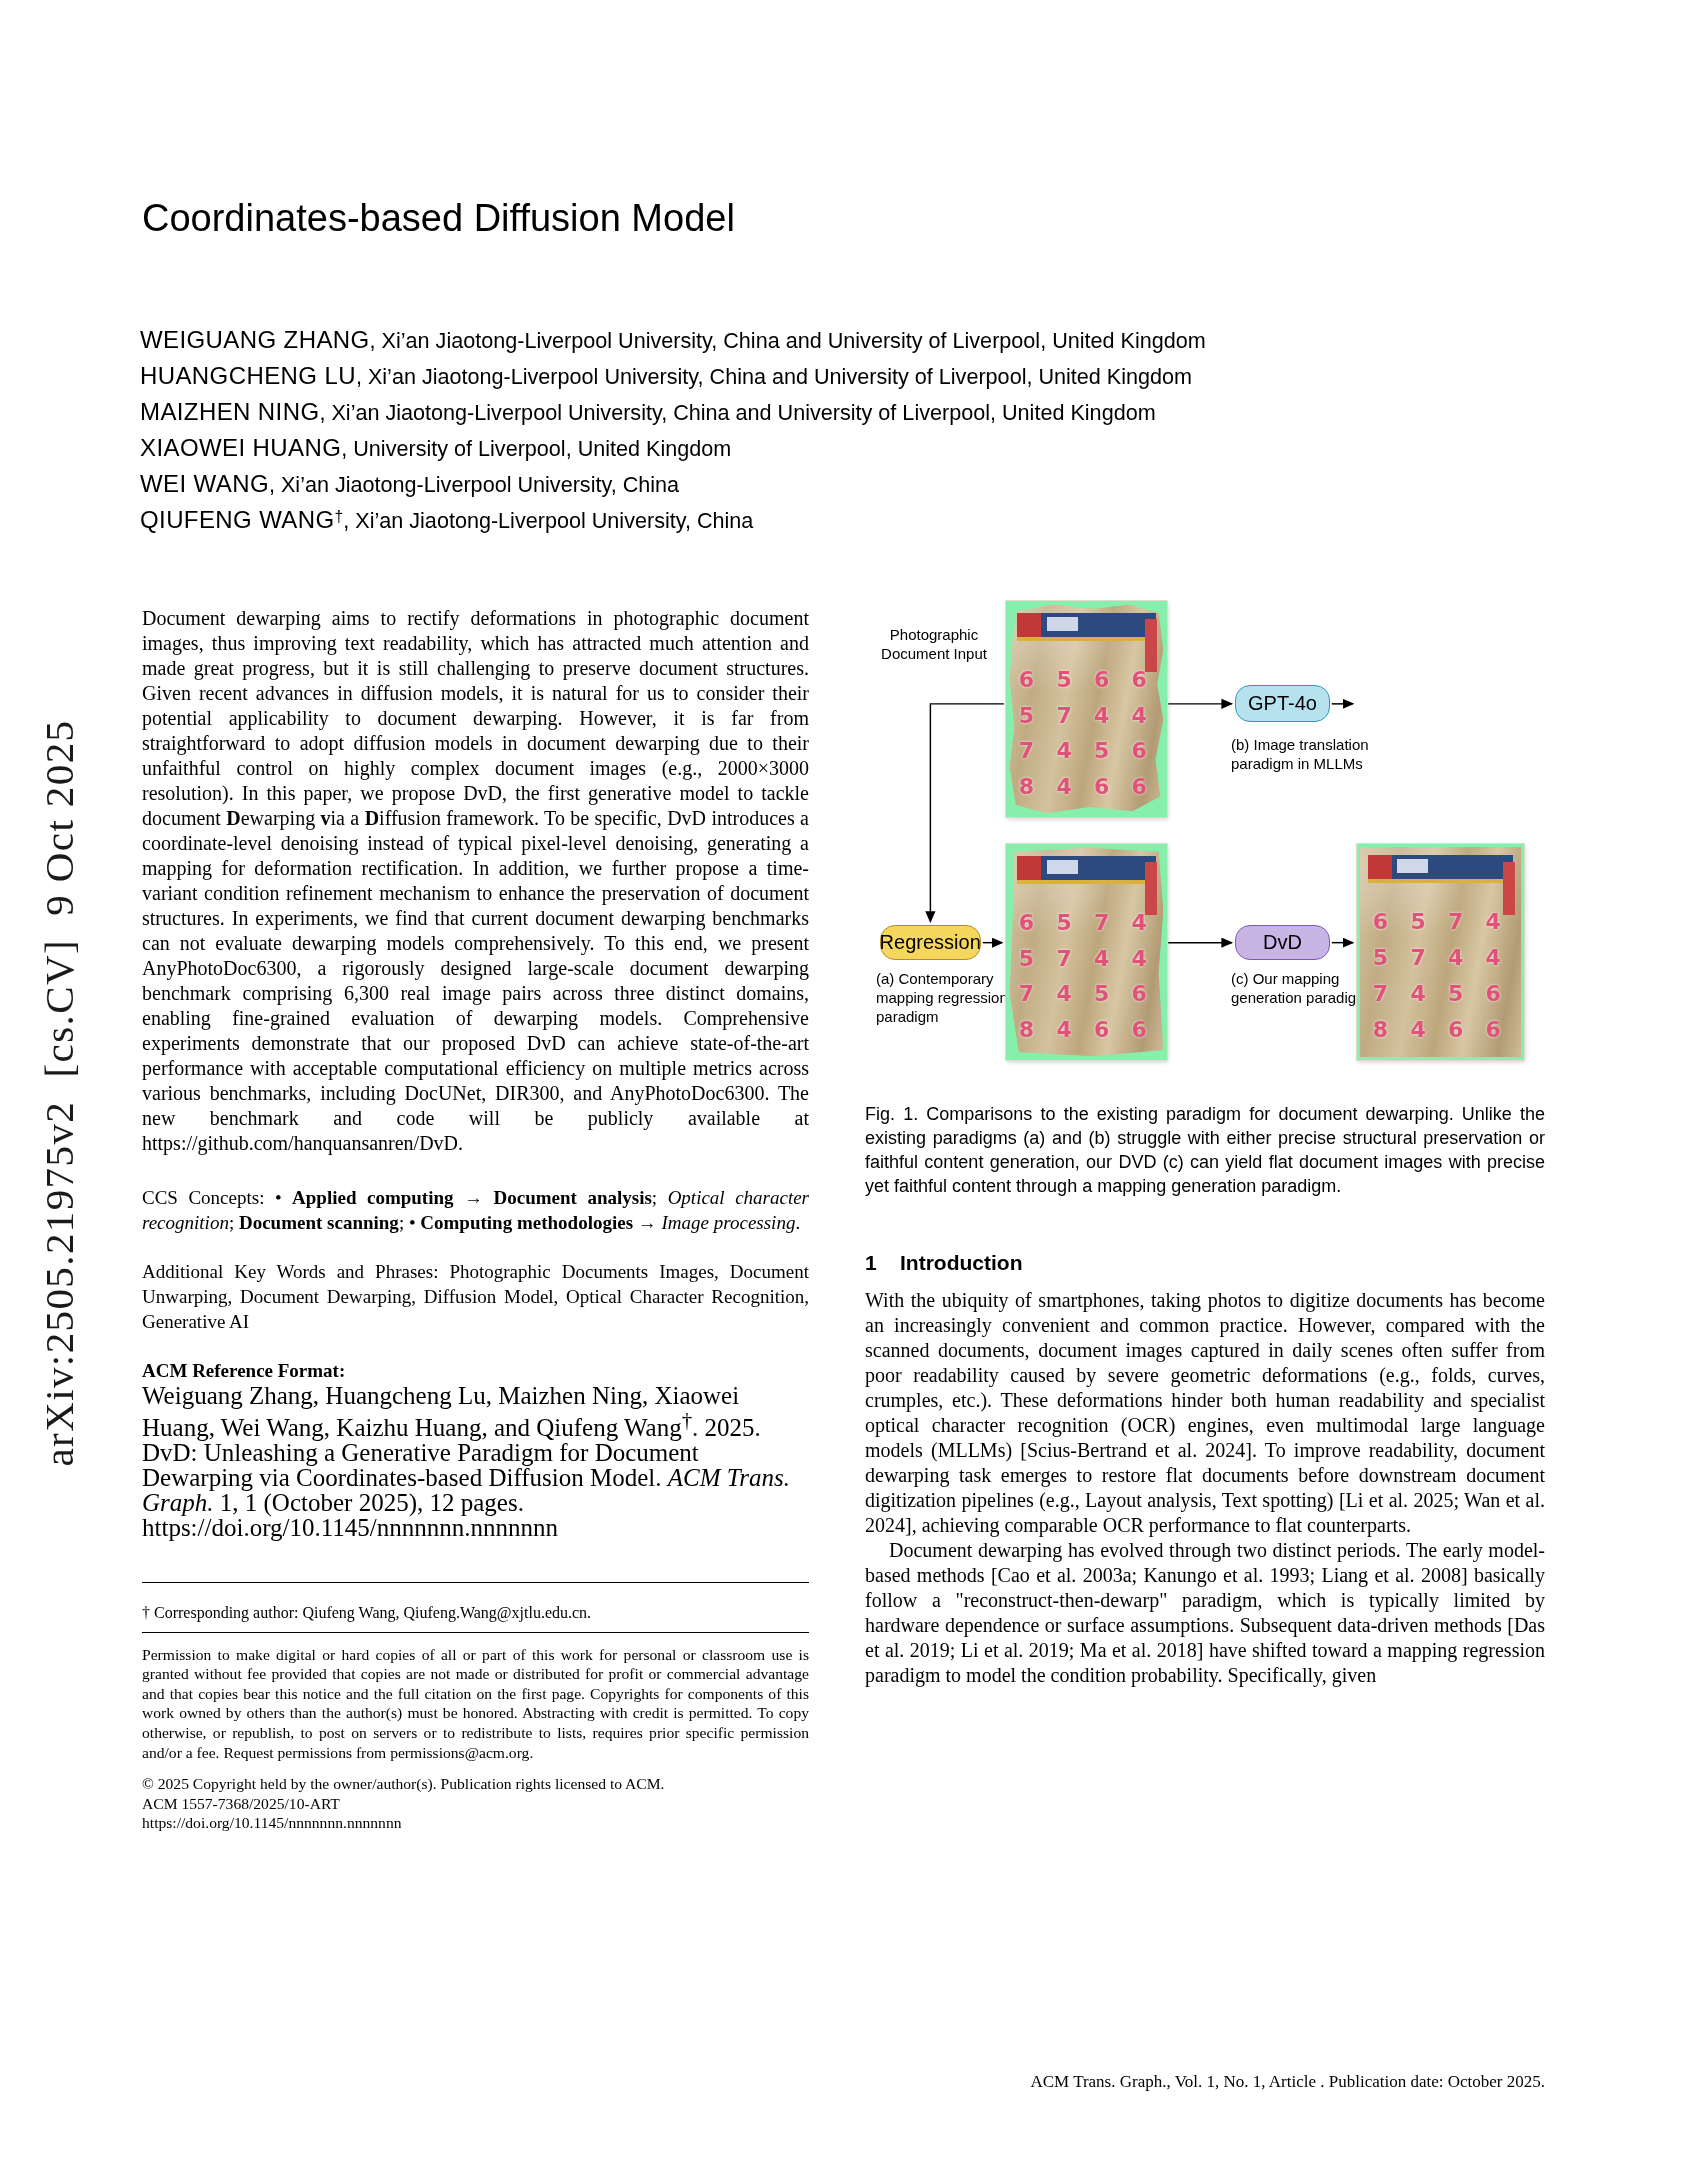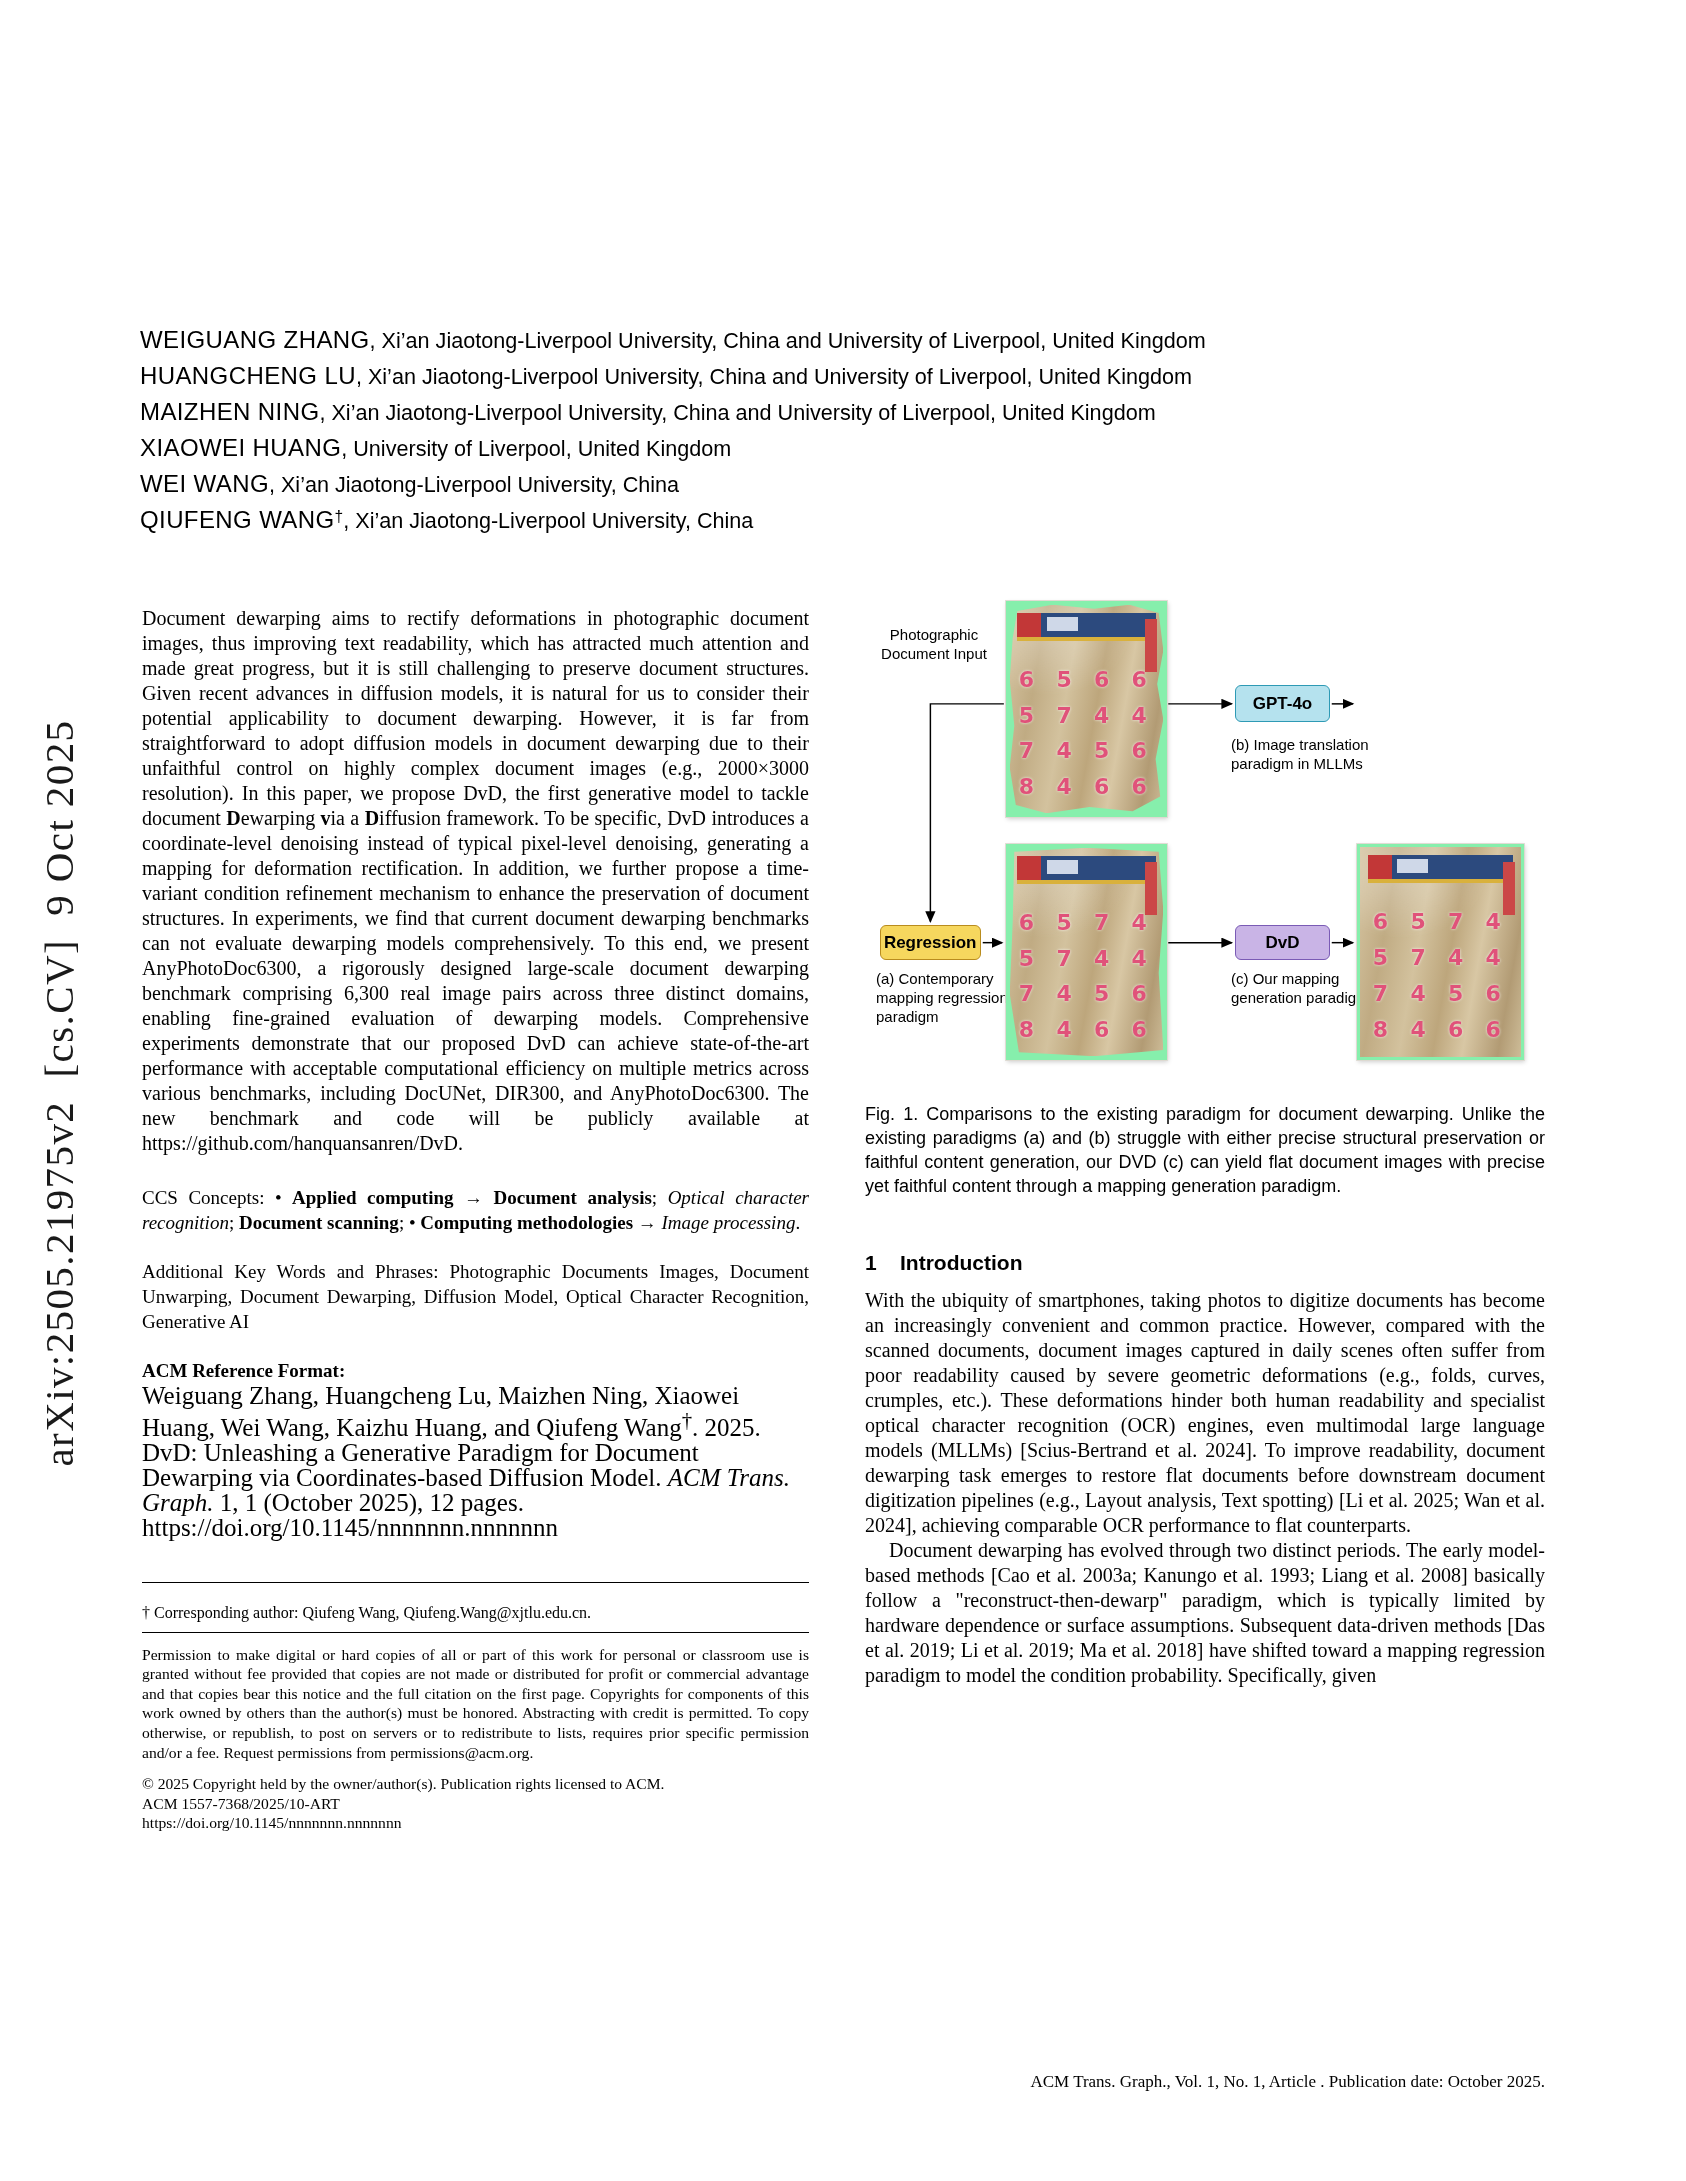--- a/index.html
+++ b/index.html
@@ -40,22 +40,22 @@
 
   
   .fig-canvas{position:relative;width:680px;height:473px}
   .arrows{position:absolute;left:0;top:0;width:680px;height:473px}
   .aline{stroke:#000;stroke-width:1.6;fill:none;marker-end:url(#ah)}
   .fig-label{position:absolute;font-family:"Liberation Sans",sans-serif;font-size:15px;line-height:19px}
   .input-label{left:0;top:24px;width:138px;text-align:center}
   .b-label{left:366px;top:134px;width:149px}
   .a-label{left:11px;top:368px;width:149px}
   .c-label{left:366px;top:368px;width:158px}
-  .pbox{position:absolute;font-family:"Liberation Sans",sans-serif;font-weight:bold;font-size:17px;
-        display:flex;align-items:center;justify-content:center;border-radius:6px}
+  .pbox{position:absolute;font-family:"Liberation Sans",sans-serif;font-weight:normal;font-size:20px;
+        display:flex;align-items:center;justify-content:center;border-radius:15px}
   .gpt{left:370px;top:84px;width:95px;height:37px;background:#b5e2ee;border:1.5px solid #2e9ab5}
   .reg{left:14.7px;top:324px;width:101px;height:35px;background:#f6d75e;border:1.5px solid #b98c1e}
   .dvdbox{left:370px;top:324px;width:95px;height:35px;background:#c9b4e6;border:1.5px solid #7a5bb5}
 
   .photo{position:absolute;width:161px;height:216px;background:#86efac;
          box-shadow:0 0 0 0.9px #ddd9d0,0.9px 1.8px 4.6px rgba(0,0,0,.2)}
   .input-photo{left:141px;top:0}
   .b-photo{left:492px;top:0;width:167px;background:#fdfdfc}
   .a-photo{left:141px;top:243px}
   .c-photo{left:492px;top:243px;width:167px}
@@ -98,20 +98,21 @@
 </style>
 </head>
 <body>
 
 <div class="page">
 
   <div class="arxiv-side">arXiv:2505.21975v2  [cs.CV]  9 Oct 2025</div>
 
   <header class="title-block">
     <h1>
+      <span class="tline">Coordinates-based Diffusion Model</span>
     </h1>
     <div class="authors">
       <div class="author-line"><span class="aname">WEIGUANG ZHANG</span><sup class="asup"></sup><span class="aaffil">, Xi’an Jiaotong-Liverpool University, China and University of Liverpool, United Kingdom</span></div>
       <div class="author-line"><span class="aname">HUANGCHENG LU</span><sup class="asup"></sup><span class="aaffil">, Xi’an Jiaotong-Liverpool University, China and University of Liverpool, United Kingdom</span></div>
       <div class="author-line"><span class="aname">MAIZHEN NING</span><sup class="asup"></sup><span class="aaffil">, Xi’an Jiaotong-Liverpool University, China and University of Liverpool, United Kingdom</span></div>
       <div class="author-line"><span class="aname">XIAOWEI HUANG</span><sup class="asup"></sup><span class="aaffil">, University of Liverpool, United Kingdom</span></div>
       <div class="author-line"><span class="aname">WEI WANG</span><sup class="asup"></sup><span class="aaffil">, Xi’an Jiaotong-Liverpool University, China</span></div>
       <div class="author-line"><span class="aname">QIUFENG WANG</span><sup class="asup">†</sup><span class="aaffil">, Xi’an Jiaotong-Liverpool University, China</span></div>
     </div>
   </header>

